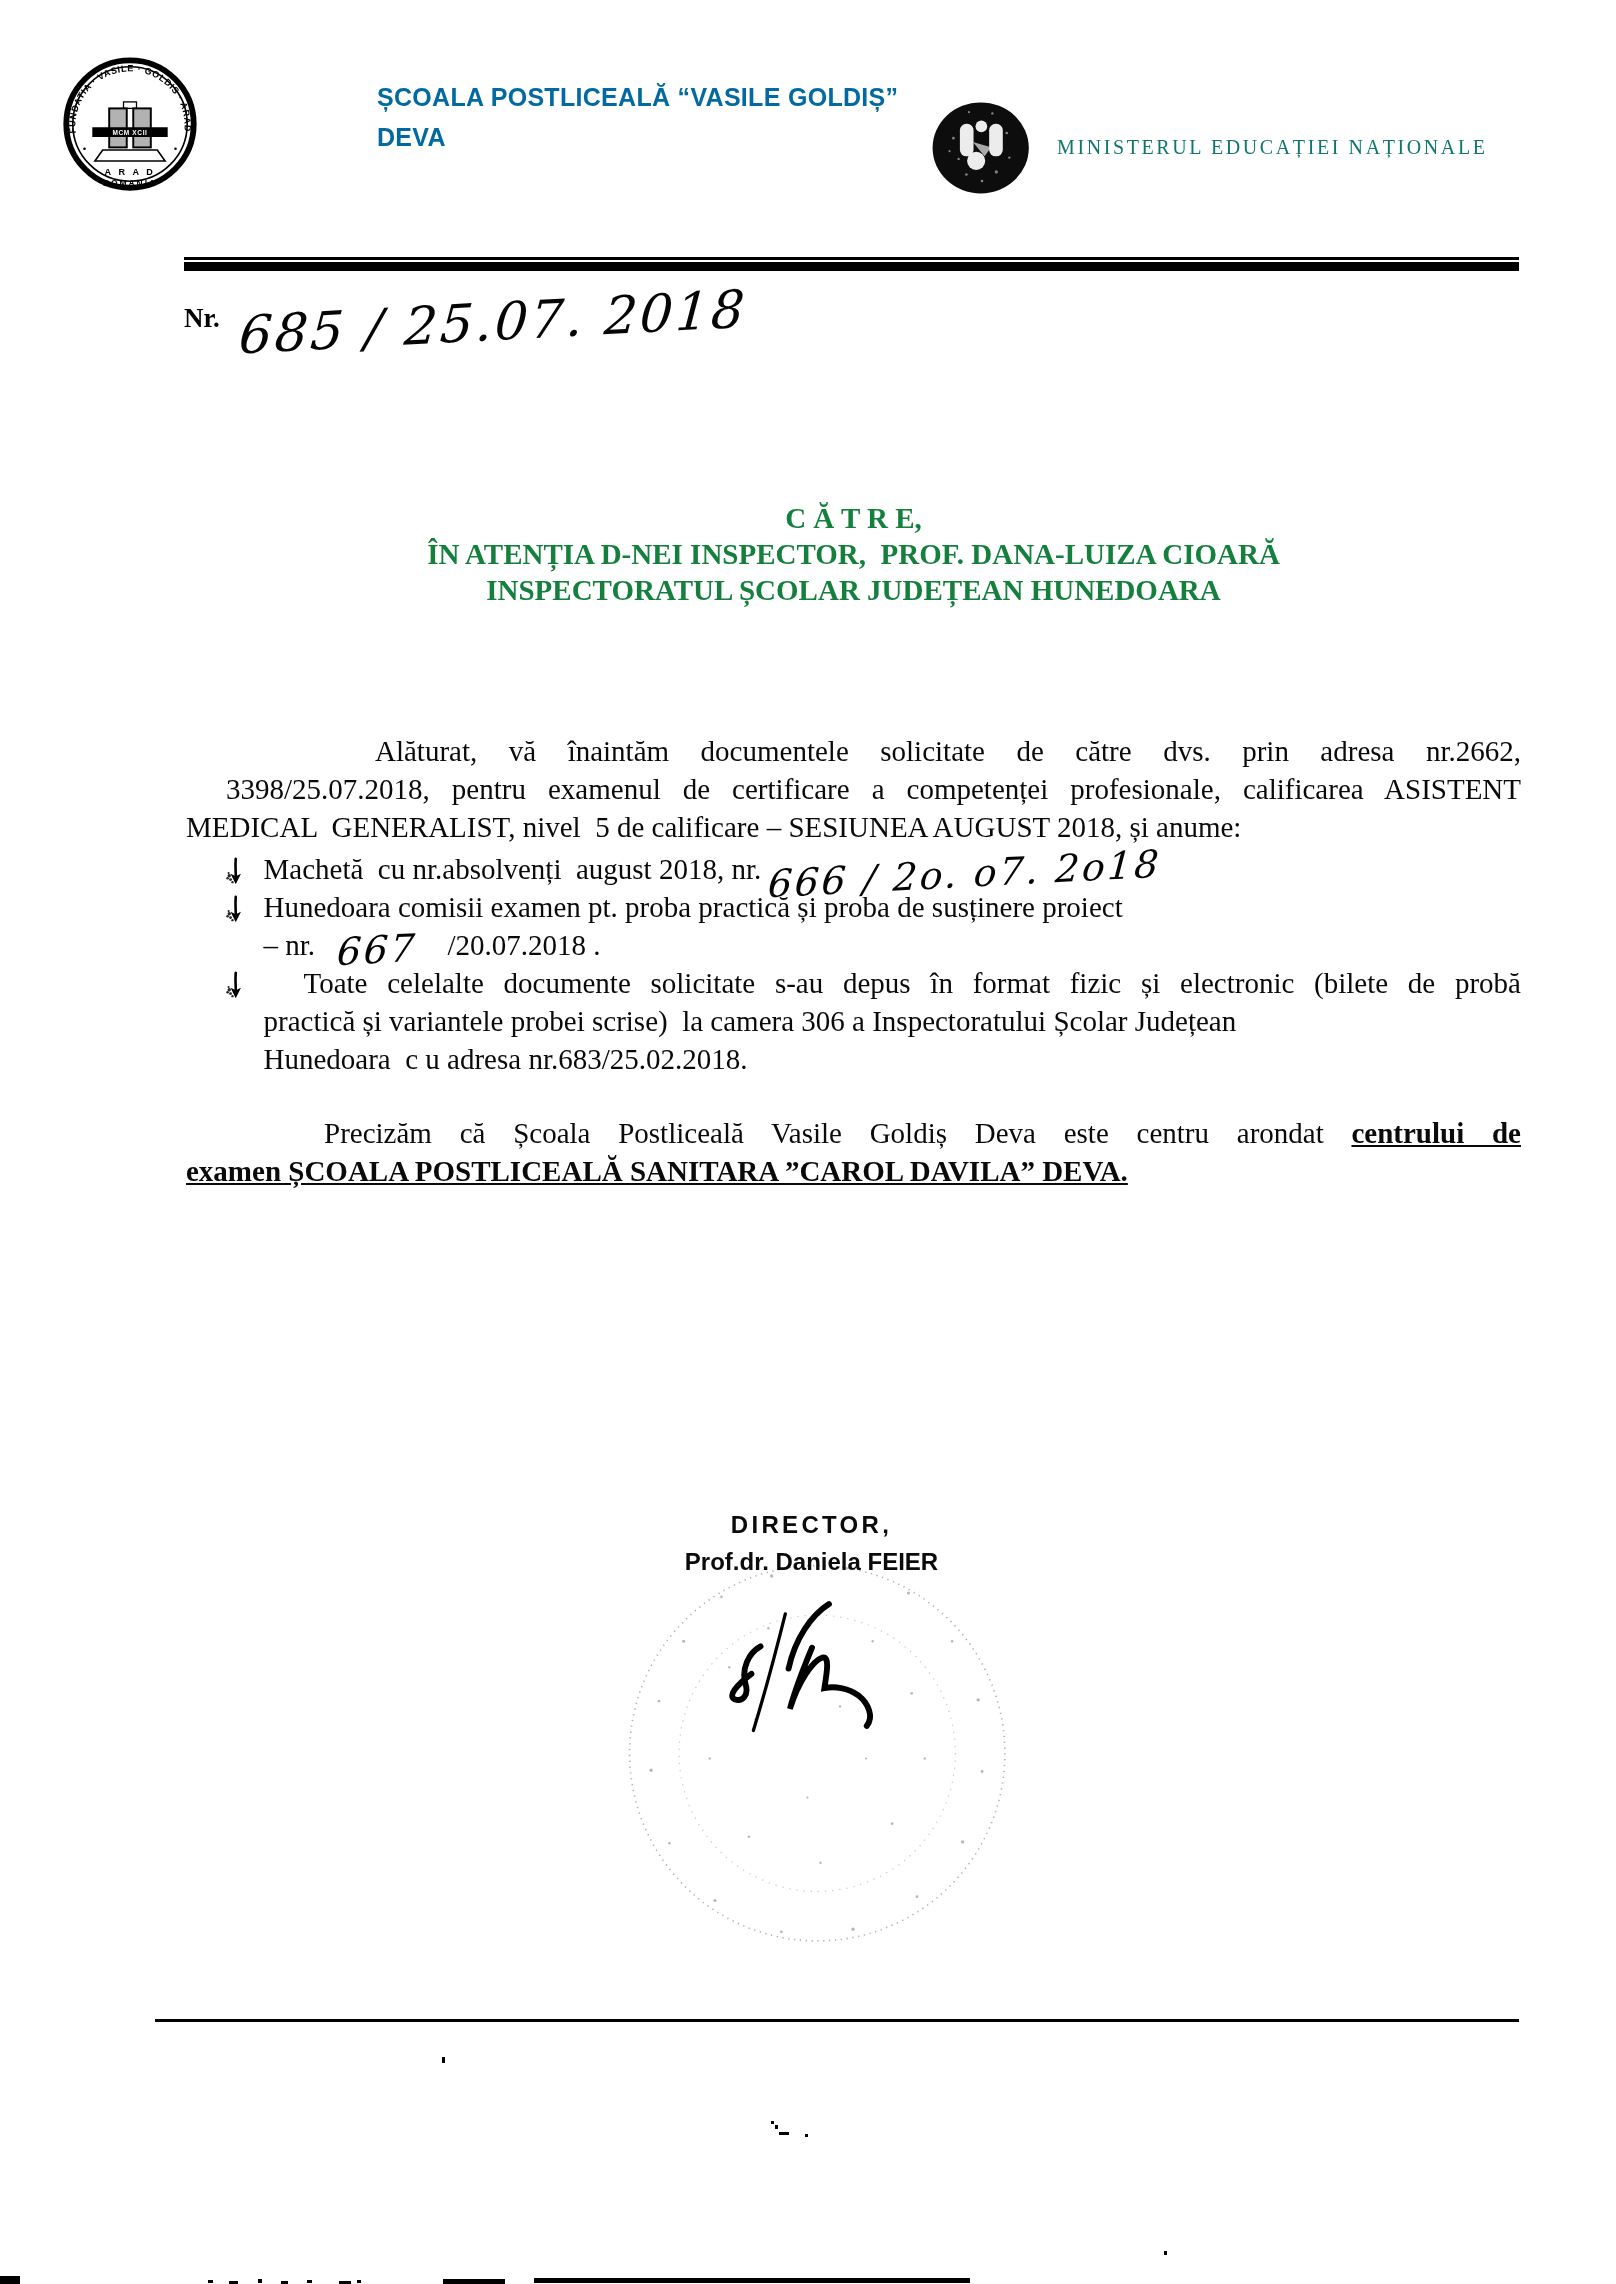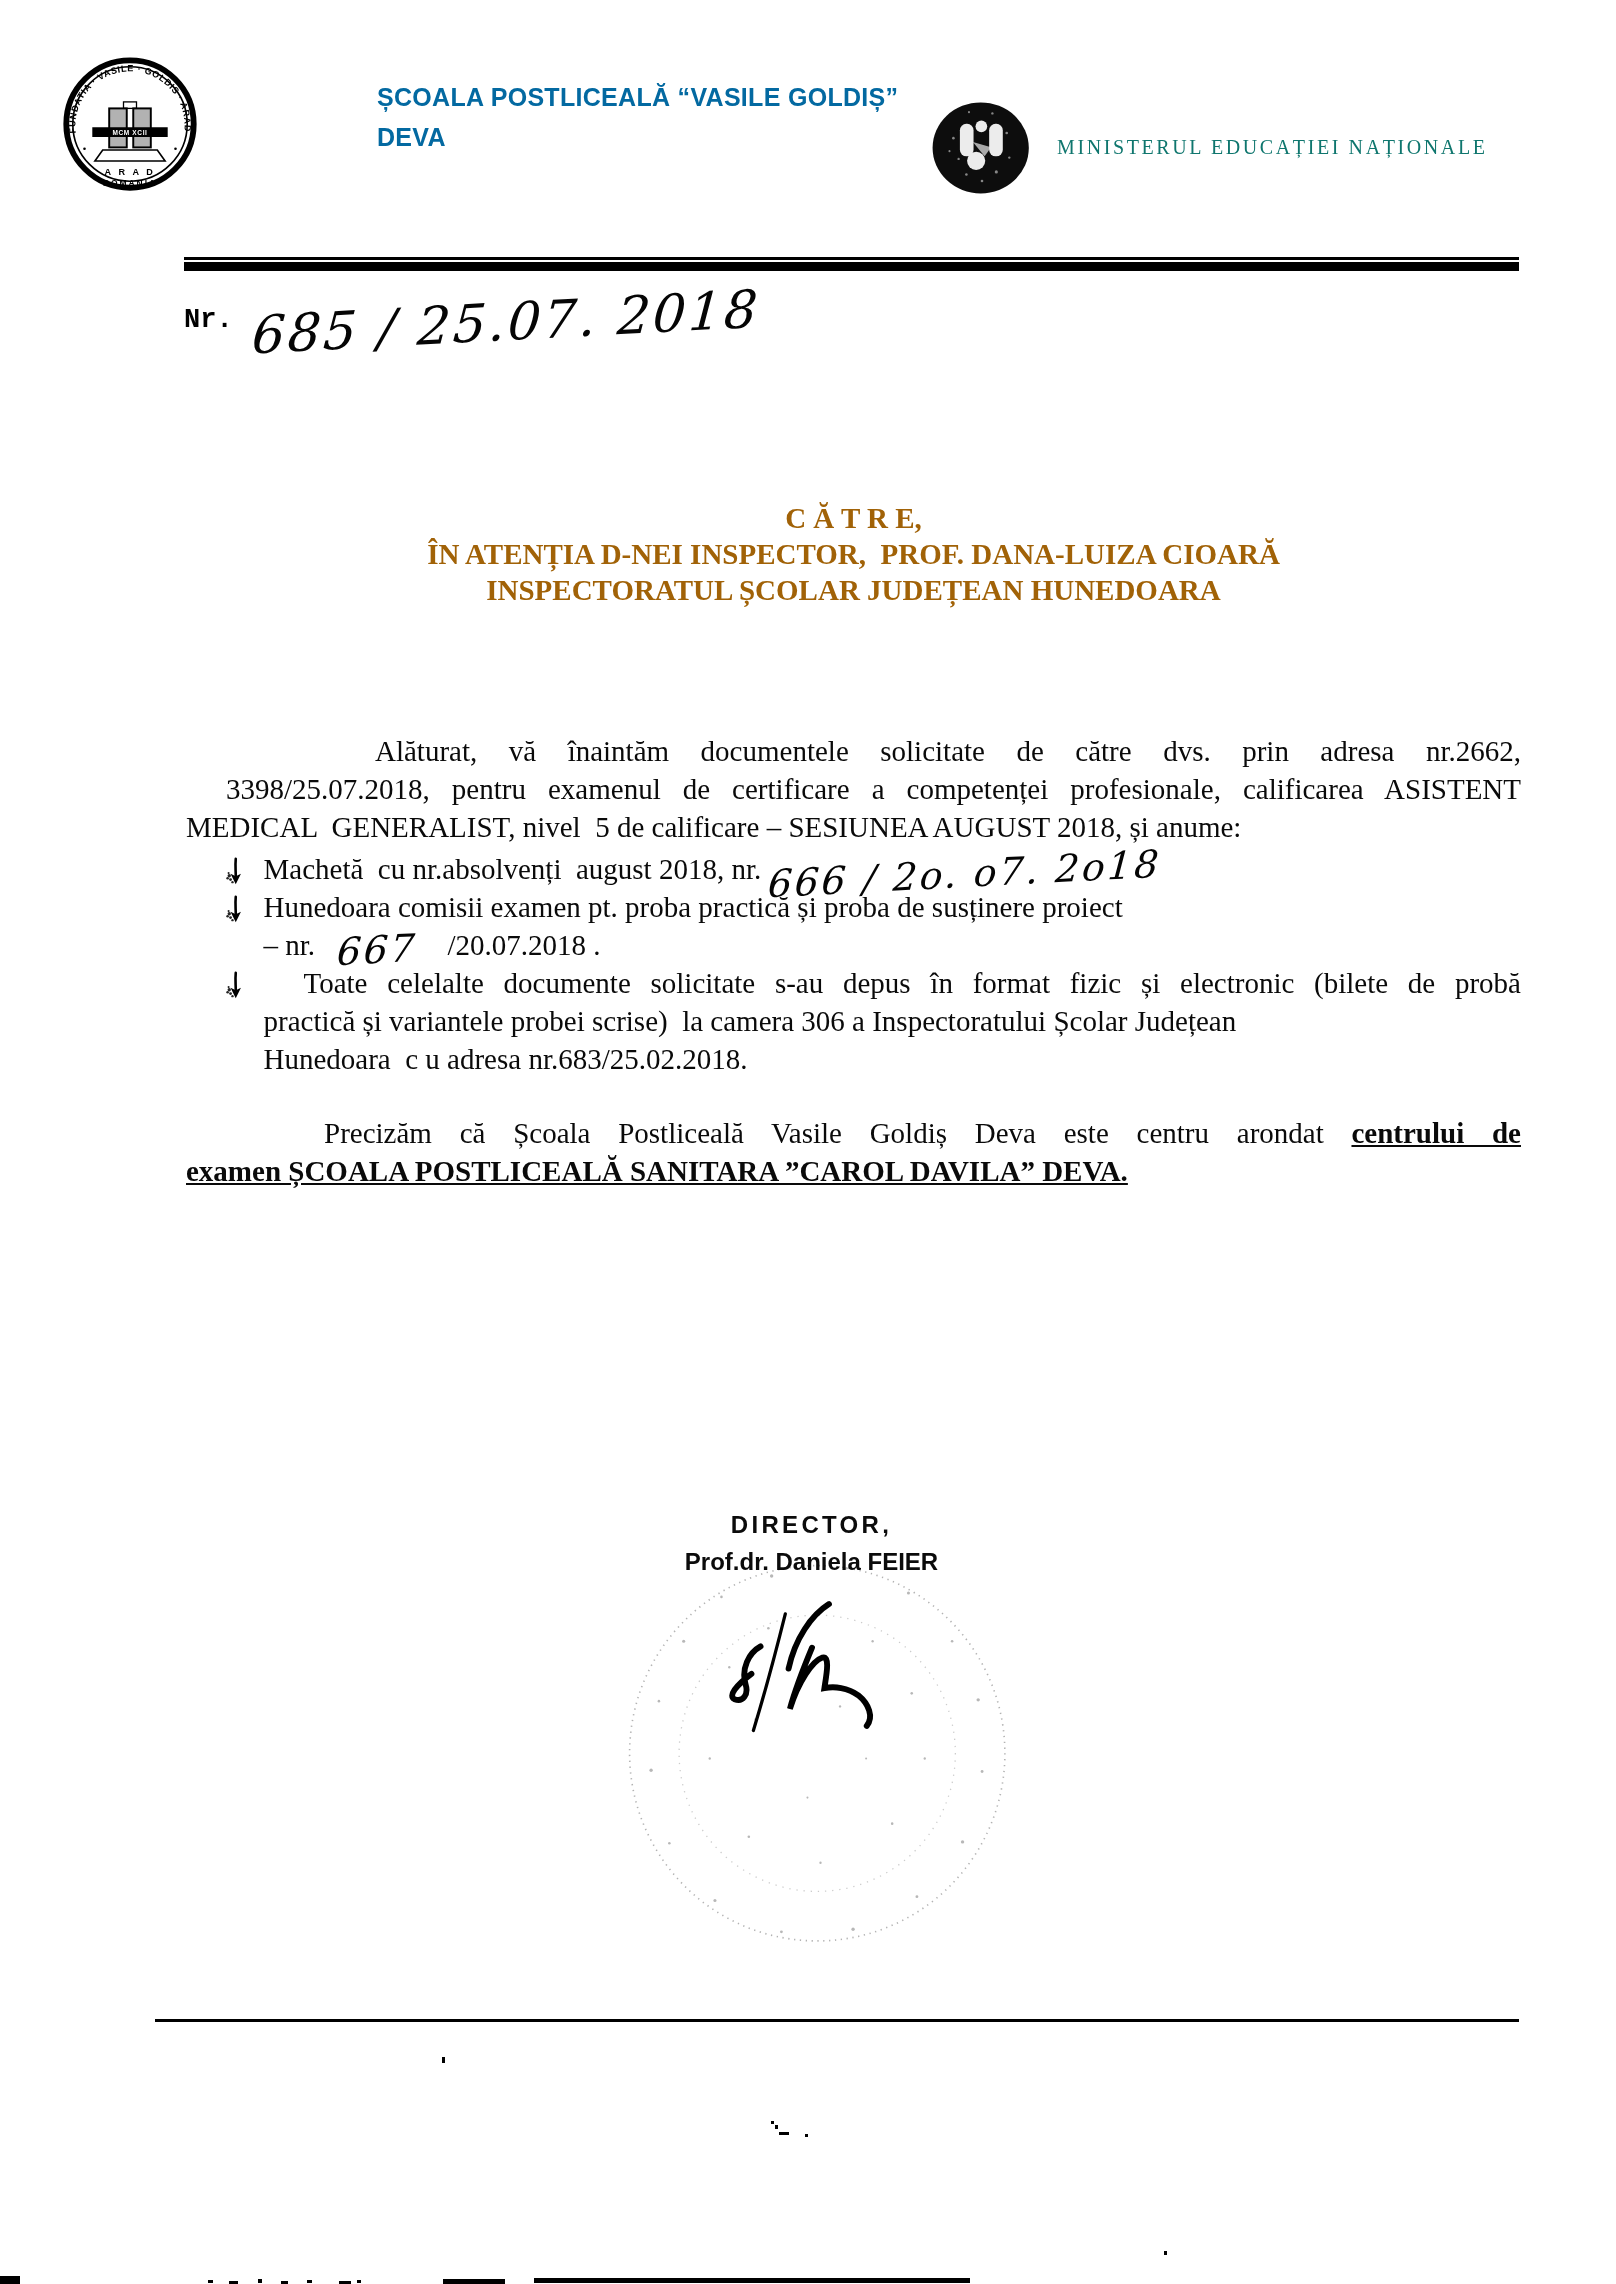--- a/index.html
+++ b/index.html
@@ -21,31 +21,31 @@
     position:absolute; left:1057px; top:136px; width:495px;
     font-family:"Liberation Serif", serif; font-size:20px; letter-spacing:2.6px;
     color:#0f766e; white-space:nowrap;
   }
   .top-rule {
     position:absolute; left:184px; top:257px; width:1335px; height:13.7px;
     background:linear-gradient(to bottom, #000 0 2.6px, #fff 2.6px 5.2px, #000 5.2px 13.7px);
   }
   
   .reg { position:absolute; left:184px; top:292px; white-space:nowrap; }
-  .reg-label { font-family:Liberation Mono, monospace; font-weight:bold; font-size:27px; }
+  .reg-label { font-family:Liberation Serif, serif; font-weight:bold; font-size:27px; }
   .hand {
     font-family:"DejaVu Serif", serif; font-style:italic; display:inline-block;
     transform:rotate(-3deg) skewX(-7deg); letter-spacing:2.6px; color:#050505;
   }
   .hand-xl { font-size:52px; vertical-align:-13px; margin-left:19.5px; }
   .hand-md { font-size:38px; vertical-align:-7.8px; line-height:0; }
   
   .heading {
     position:absolute; left:186px; top:500px; width:1335px; text-align:center;
-    font-weight:bold; font-size:29px; line-height:36px; color:#a16207;
+    font-weight:bold; font-size:29px; line-height:36px; color:#15803d;
   }
   .heading div { white-space:pre; }
   
   .body-col {
     position:absolute; left:186px; top:732px; width:1335px;
     font-size:29px; line-height:38px; color:#0a0a0a;
   }
   .line { white-space:pre; }
   .line.j { white-space:nowrap; text-align:justify; text-align-last:justify;margin-left:40px; }
   .indent1 { text-indent:149px; }

